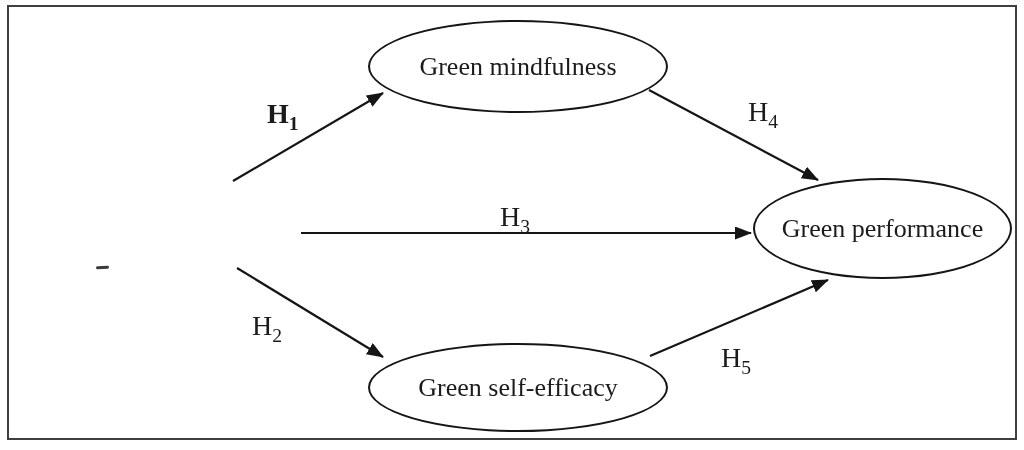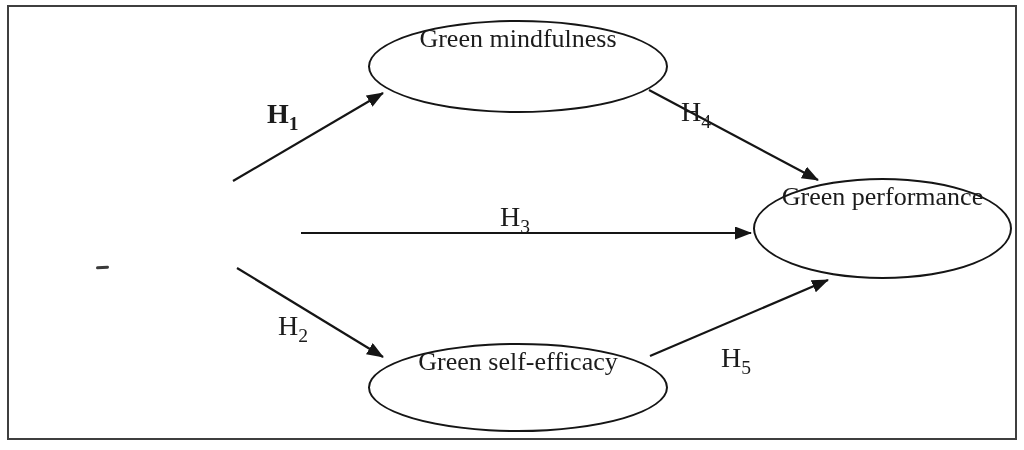--- a/index.html
+++ b/index.html
@@ -25,42 +25,42 @@
     left: 0; top: 0;
     width: 1024px; height: 450px;
     pointer-events: none;
   }
   .node {
     position: absolute;
     border: 2.5px solid #151515;
     border-radius: 50%;
     background: #ffffff;
     display: flex;
-    align-items: flex-start;
+    align-items: center;
     justify-content: center;
     text-align: center;
     font-size: 26px;
     line-height: 33px;
   }
   .node-transformational { left: 18px;  top: 182px; width: 283px; height: 90px; }
   .node-mindfulness      { left: 368px; top: 20px;  width: 300px; height: 93px; }
   .node-performance      { left: 753px; top: 178px; width: 259px; height: 101px; }
   .node-self-efficacy    { left: 368px; top: 343px; width: 300px; height: 89px; }
   .edge-label {
     position: absolute;
     font-size: 28px;
     line-height: 1;
     white-space: nowrap;
     color: #1b1b1b;
   }
   .edge-label sub { font-size: 70%; line-height: 0; }
   .label-h1 { left: 267px; top: 100px; font-weight: bold; }
-  .label-h2 { left: 278px; top: 312px; }
+  .label-h2 { left: 252px; top: 312px; }
   .label-h3 { left: 500px; top: 203px; }
-  .label-h4 { left: 681px; top: 98px; text-align: right;  }
+  .label-h4 { left: 748px; top: 98px; text-align: right;  }
   .label-h5 { left: 721px; top: 332px; margin-top: 12px; }
   .stray-mark {
     position: absolute;
     left: 96px; top: 266px;
     width: 13px; height: 3px;
     background: #3a3a3a;
     border-radius: 2px;
     transform: rotate(-4deg);
   }
 </style>

